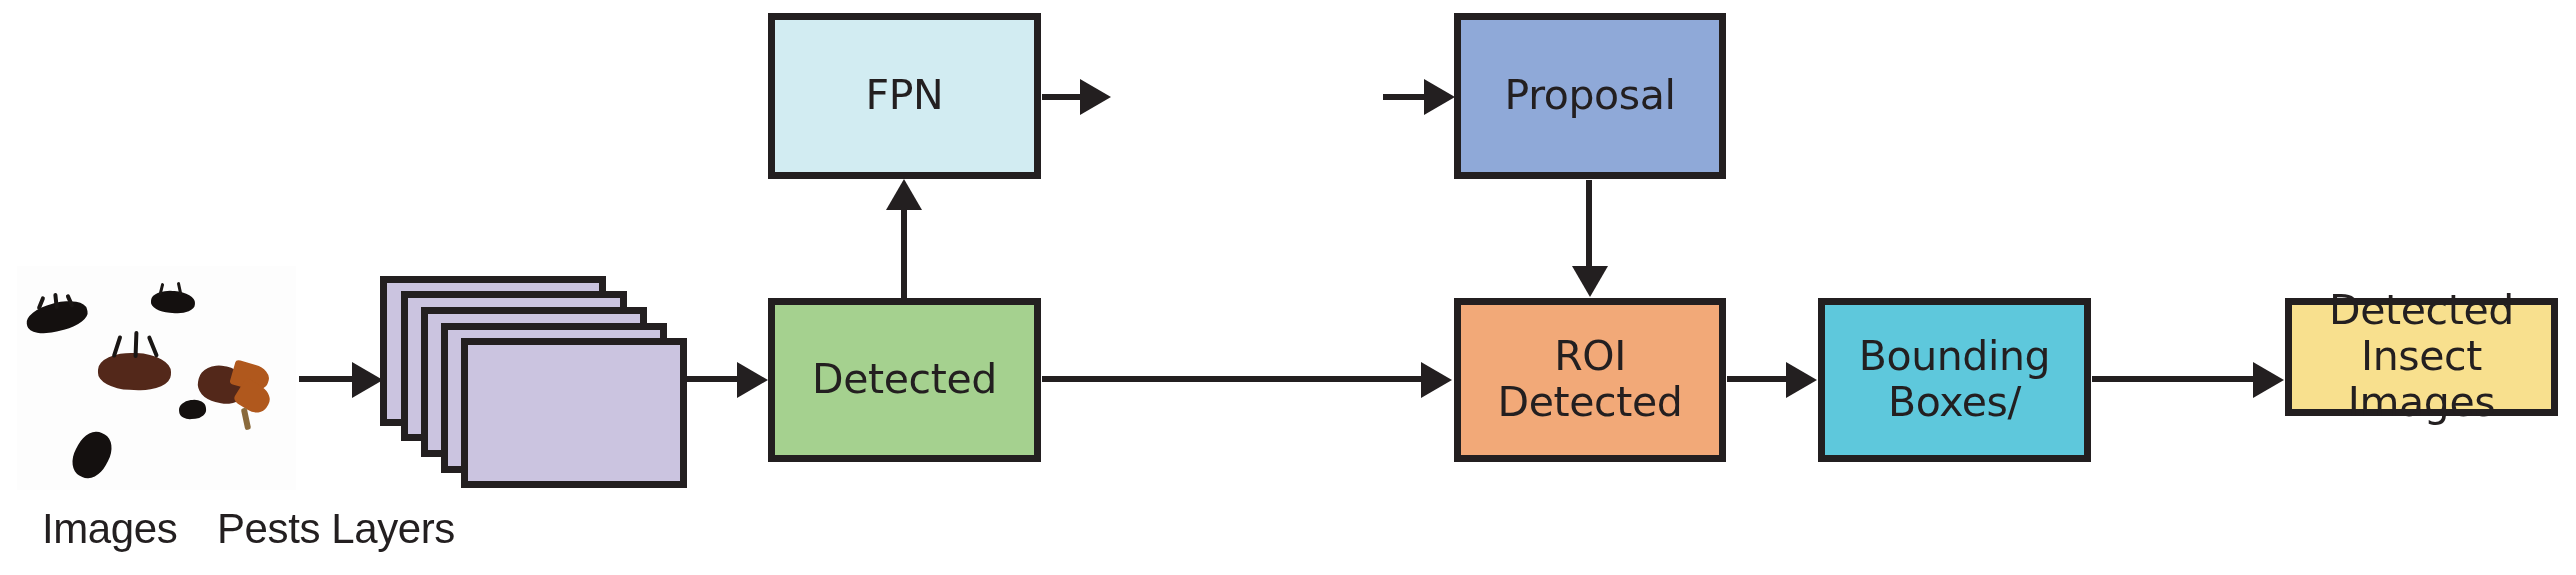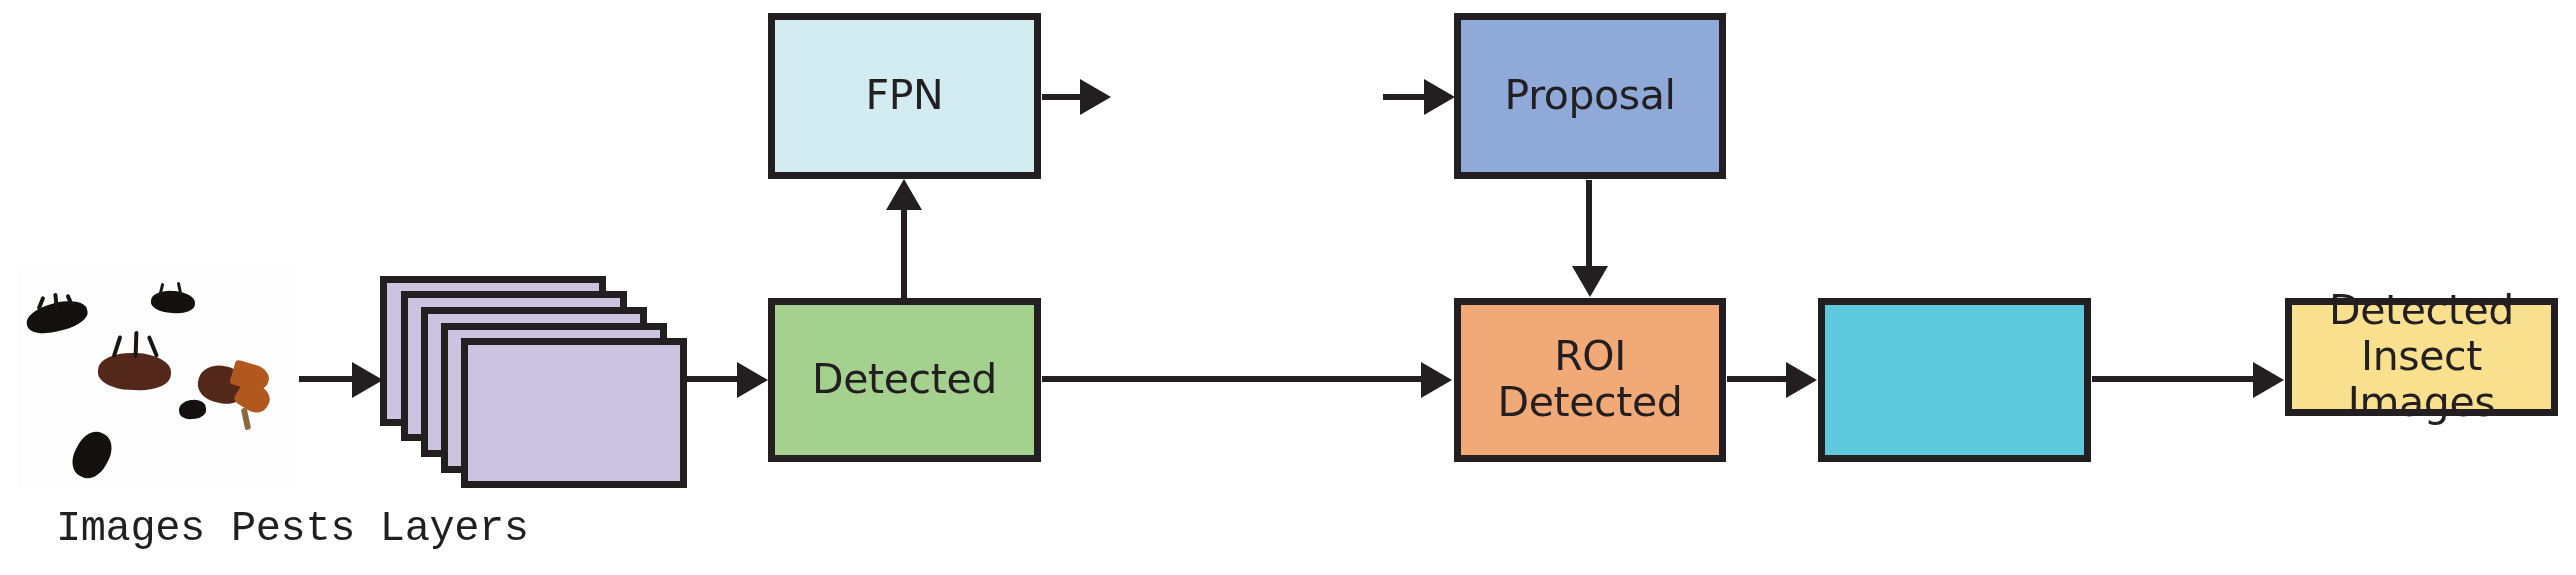--- a/index.html
+++ b/index.html
@@ -98,26 +98,25 @@
   .leg {
     position: absolute;
     background: #1a1614;
     border-radius: 2.3px;
   }
 
   
   .caption {
     position: absolute;
     color: #231f20;
-    font-family: Liberation Mono, monospace;
+    font-family: Liberation Sans, sans-serif;
     font-size: 42px;
     line-height: 1;
     letter-spacing: -0.4px;
     white-space: nowrap;
-    margin-left: 14px;
   }
 </style>
 </head>
 <body>
 
 <div id="canvas">
 
   <div class="photo" style="left:17px; top:266px; width:279px; height:224px;">
 
     <div class="bug" style="left:9.4px; top:37px; width:62px; height:28px; transform:rotate(-14deg);"></div>
@@ -180,20 +179,21 @@
       <span>Detected</span>
     </span>
   </div>
 
   <div class="node" style="left:1454px; top:298px; width:272px; height:164px; background:#f2a978;">
     <span class="lbl">ROI Detected</span>
   </div>
 
   <div class="node" style="left:1818px; top:298px; width:273px; height:164px; background:#5ec8dc;">
     <span class="lbl">
+      <span>Bounding Boxes/</span>
     </span>
   </div>
 
   <div class="node" style="left:2285px; top:298px; width:273px; height:118px; background:#f8e08e;">
     <span class="lbl">
       <span>Detected</span>
       <span class="l2">Insect Images</span>
     </span>
   </div>
 

